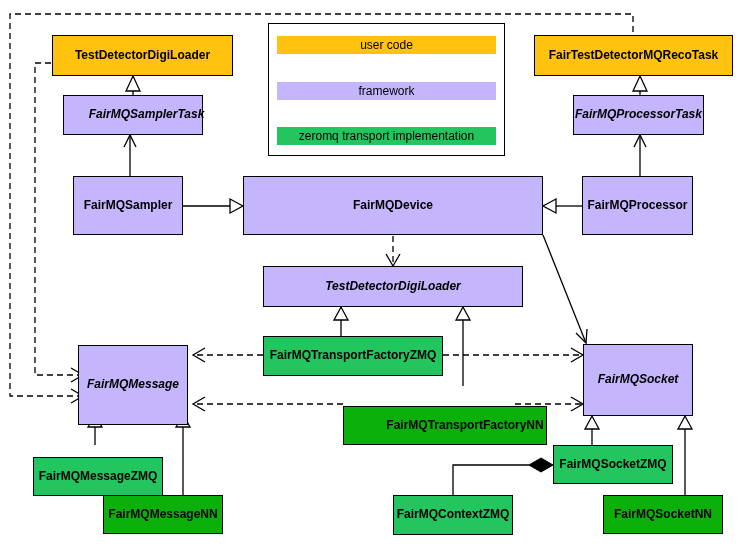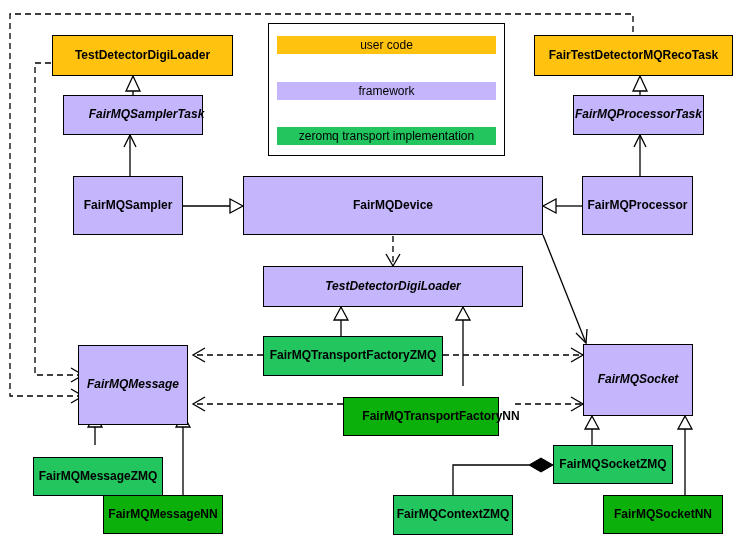--- a/index.html
+++ b/index.html
@@ -35,21 +35,21 @@
   #n-digiloader      { left:52px;  top:35px;  width:181px; height:41px; }
   #n-samplertask     { left:63px;  top:95px;  width:140px; height:40px;padding-left:27px; }
   #n-recotask        { left:534px; top:35px;  width:199px; height:41px; }
   #n-processortask   { left:573px; top:95px;  width:131px; height:40px; }
   #n-sampler         { left:73px;  top:176px; width:110px; height:59px; }
   #n-device          { left:243px; top:176px; width:300px; height:59px; }
   #n-processor       { left:582px; top:176px; width:111px; height:59px; }
   #n-transportfactory{ left:263px; top:266px; width:260px; height:41px; }
   #n-tfzmq           { left:263px; top:336px; width:180px; height:40px; }
   #n-message         { left:78px;  top:345px; width:110px; height:80px; }
-  #n-tfnn            { left:343px; top:397px; width:156px; height:39px;padding-left:40px; }
+  #n-tfnn            { left:343px; top:406px; width:204px; height:39px;padding-left:40px; }
   #n-socket          { left:583px; top:344px; width:110px; height:72px; }
   #n-msgzmq          { left:33px;  top:445px; width:130px; height:39px;margin-top:12px; }
   #n-msgnn           { left:103px; top:495px; width:120px; height:39px; }
   #n-sockzmq         { left:553px; top:445px; width:120px; height:39px; }
   #n-ctxzmq          { left:393px; top:495px; width:120px; height:40px; }
   #n-socknn          { left:603px; top:495px; width:120px; height:39px; }
 </style>
 </head>
 <body>
 

